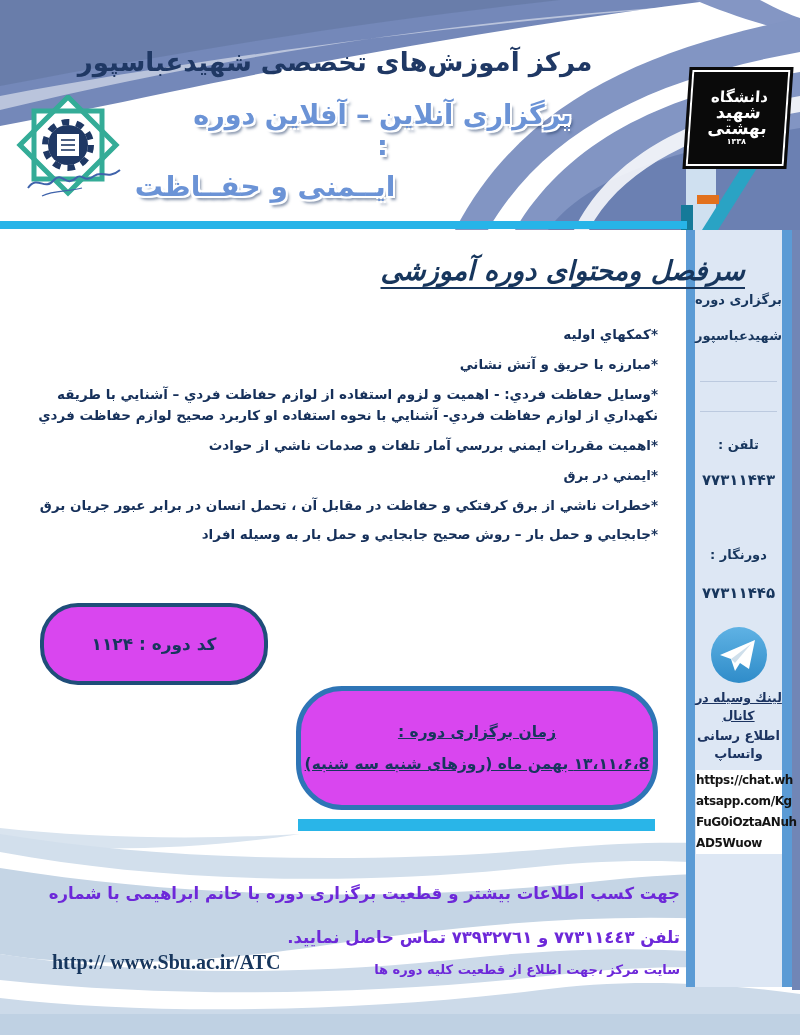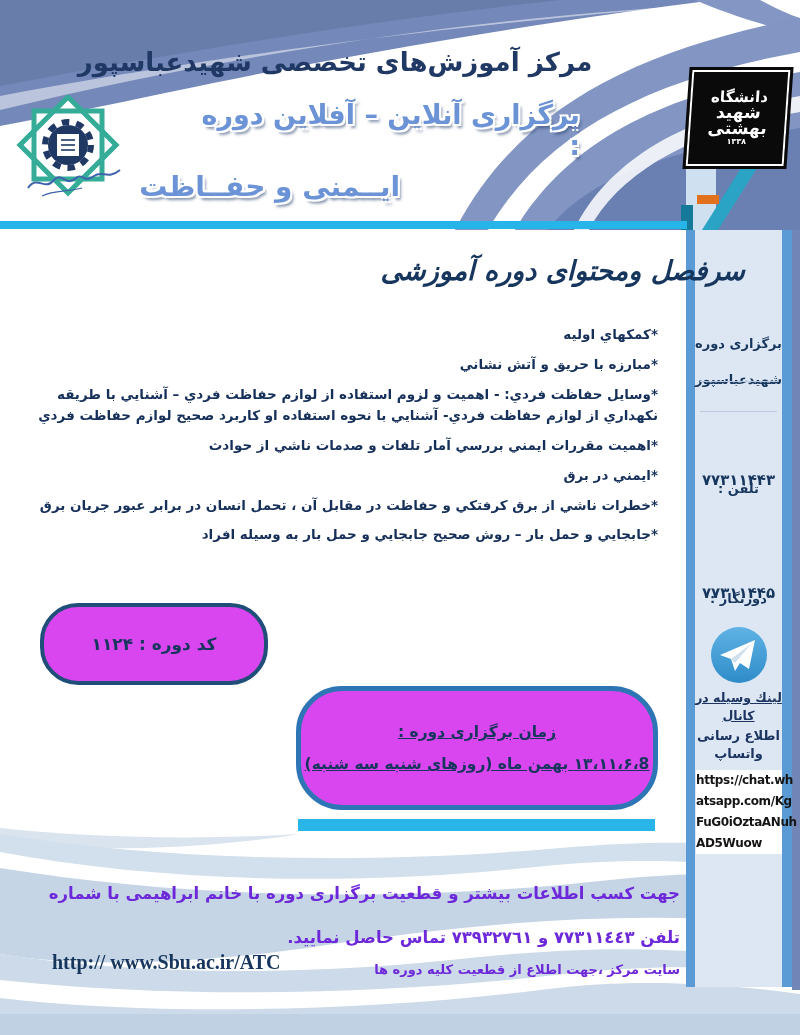--- a/index.html
+++ b/index.html
@@ -11,21 +11,21 @@
   .abs{position:absolute;}
   svg{display:block;}
 
   
   .header-art{left:0;top:0;z-index:1;}
   .hdr-org-title{
     left:55px;top:47px;width:560px;text-align:center;direction:rtl;
     font-size:26px;font-weight:bold;color:#1f3864;z-index:4;
   }
   .outline-blue{
-    color:#6b93d6;font-weight:bold;direction:rtl;text-align:right;z-index:4;
+    color:#6b93d6;font-weight:bold;direction:rtl;text-align:center;z-index:4;
     text-shadow:-2px -2px 0 #fff,2px -2px 0 #fff,-2px 2px 0 #fff,2px 2px 0 #fff,
                 3px 4px 3px rgba(31,56,100,.55);
   }
   .hdr-delivery{left:185px;top:99px;width:395px;font-size:27px;}
   .hdr-course{left:130px;top:170px;width:270px;font-size:28px;}
   .cyan-line{left:0;top:221px;width:687px;height:8px;background:#27b4e8;z-index:2;}
 
   .star-logo{left:14px;top:95px;z-index:4;}
   .signature{left:24px;top:162px;z-index:4;}
 
@@ -41,37 +41,37 @@
   .uni-logo .yr{font-size:8px;margin-top:2px;letter-spacing:1px;}
 
   
   .edge-strip{left:792px;top:230px;width:8px;height:760px;background:#7186b6;z-index:2;}
   .sidebar{
     left:686px;top:230px;width:106px;height:757px;background:#dde7f4;
     border-left:9px solid #5b9bd5;border-right:10px solid #5b9bd5;
     box-sizing:border-box;z-index:3;direction:rtl;color:#17365d;
   }
   .sidebar .sb{position:absolute;left:0;width:87px;text-align:center;font-weight:bold;}
-  .sb-label{font-size:13px;margin-top:44px;}
+  .sb-label{font-size:13px;}
   .sb-num{font-size:15px;letter-spacing:1px;}
   .sb-div{position:absolute;left:5px;width:77px;height:1px;background:#bccadf;}
   .sb-link{font-size:12.5px;text-decoration:underline;color:#1c3461;}
   .sb-info{font-size:13px;font-weight:normal;color:#1c3461;}
   .sb-url{
     position:absolute;left:1px;top:540px;width:86px;background:#fff;
     direction:ltr;text-align:left;font-weight:bold;color:#151515;
     font-size:12px;line-height:21px;letter-spacing:-0.4px;
   }
   .tg-icon{position:absolute;left:15px;top:396px;}
 
   
   .section-title{
     right:55px;top:255px;direction:rtl;z-index:4;
     font-size:27px;font-weight:bold;font-style:italic;color:#17365d;
-    text-underline-offset:7px;text-decoration-thickness:2px;
+    text-decoration:underline;text-underline-offset:7px;text-decoration-thickness:2px;
   }
   .bullets{
     left:15px;top:324px;width:655px;direction:rtl;z-index:4;
     color:#16305a;font-size:13.5px;font-weight:bold;
     margin:0;padding:0;list-style:none;
   }
   .bullets li{margin:0 12px 9px 0;line-height:1.55;}
 
   .pill{
     box-sizing:border-box;background:#d946ef;z-index:4;

